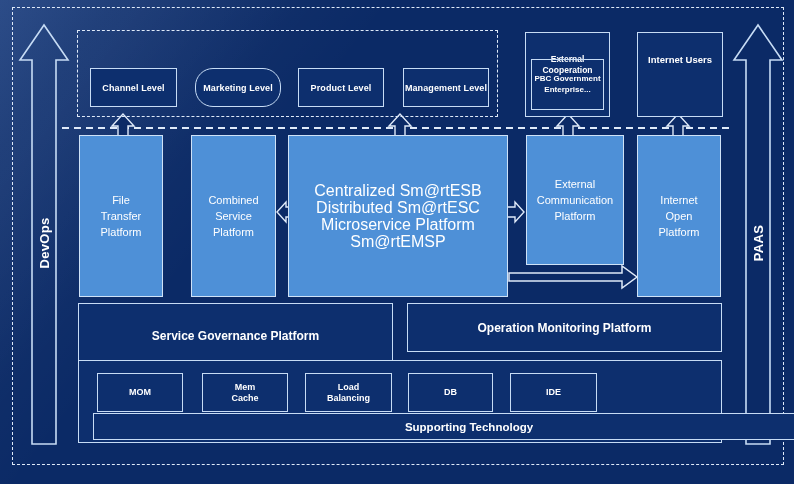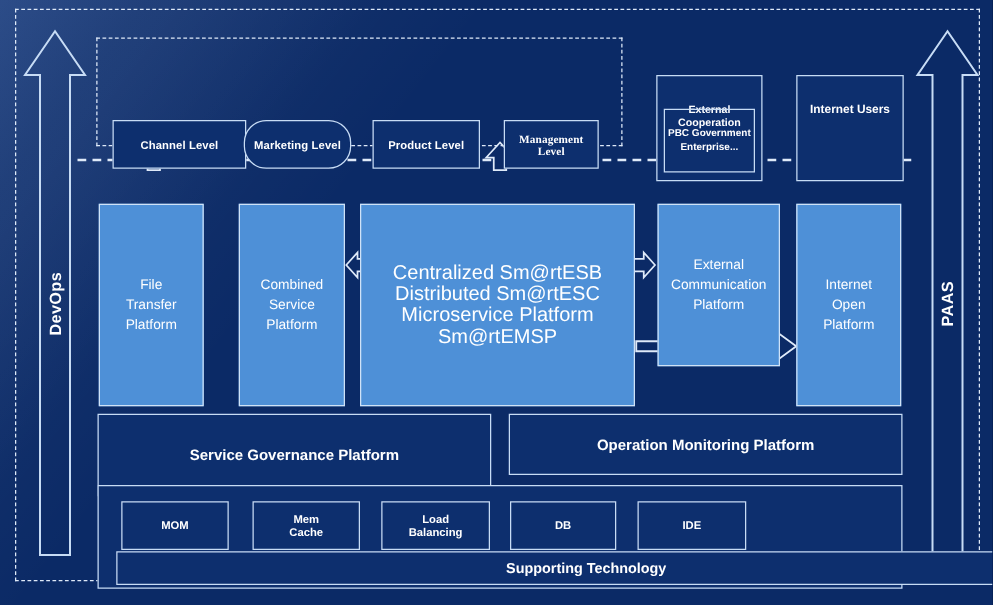--- a/index.html
+++ b/index.html
@@ -8,21 +8,21 @@
     font-family:"Liberation Sans",sans-serif;color:#ffffff;
     background:
       linear-gradient(128deg, rgba(120,160,230,0.22) 0%, rgba(120,160,230,0.10) 10%, rgba(120,160,230,0.0) 26%),
       linear-gradient(128deg, rgba(255,255,255,0.05) 12%, rgba(255,255,255,0.0) 34%),
       #0b2a66;
   }
   .box{
     position:absolute;box-sizing:border-box;
     border:1.5px solid #c7dcf5;
     display:flex;align-items:center;justify-content:center;
-    text-align:center;white-space:pre-line;margin-top:28px;
+    text-align:center;white-space:pre-line;
   }
   .dark{background:#0d2f6e;}
   .blue{background:#4e90d7;border-color:#cfe2f7;}
   .dashed-frame{position:absolute;box-sizing:border-box;border:1.5px dashed #dfeaf9;background:transparent;}
 
   .lvl{font-size:9px;font-weight:700;letter-spacing:.1px;}
   .platform{font-size:11px;line-height:16px;font-weight:400;}
   .esb{font-size:16px;line-height:17px;}
   .gov{font-size:12px;font-weight:700;}
   .tech{font-size:9px;font-weight:700;line-height:11px;}
@@ -68,24 +68,24 @@
 
     <polygon fill="#0b2a66" stroke="#dfeaf9" stroke-width="1.4" points="524,212 515,202 515,207 505,207 505,217 515,217 515,222"></polygon>
 
     <polygon fill="none" stroke="#dfeaf9" stroke-width="1.5" points="509,273 622,273 622,266 637,277 622,288 622,281 509,281"></polygon>
   </svg>
 
   <div class="vlabel" style="left:44px;top:243px;">DevOps</div>
   <div class="vlabel" style="left:758px;top:243px;">PAAS</div>
 
   <div class="dashed-frame" style="left:77px;top:30px;width:421px;height:87px;"></div>
-  <div class="box dark lvl" style="left:90px;top:68px;width:107px;height:39px;">Channel Level</div>
+  <div class="box dark lvl" style="left:90px;top:68px;width:87px;height:39px;">Channel Level</div>
   <div class="box dark lvl" style="left:195px;top:68px;width:86px;height:39px;border-radius:18px;">Marketing Level</div>
   <div class="box dark lvl" style="left:298px;top:68px;width:86px;height:39px;">Product Level</div>
-  <div class="box dark lvl" style="left:403px;top:68px;width:76px;height:39px;font-family:Liberation Serif, serif;">Management Level</div>
+  <div class="box dark lvl" style="left:403px;top:68px;width:86px;height:39px;">Management Level</div>
 
   <div class="box dark topbox" style="left:525px;top:32px;width:85px;height:85px;">
     <div class="title">External
 Cooperation</div>
     <div class="inner">PBC Government
 Enterprise...</div>
   </div>
 
   <div class="box dark topbox iu" style="left:637px;top:32px;width:86px;height:85px;">
     <div class="title">Internet Users</div>

